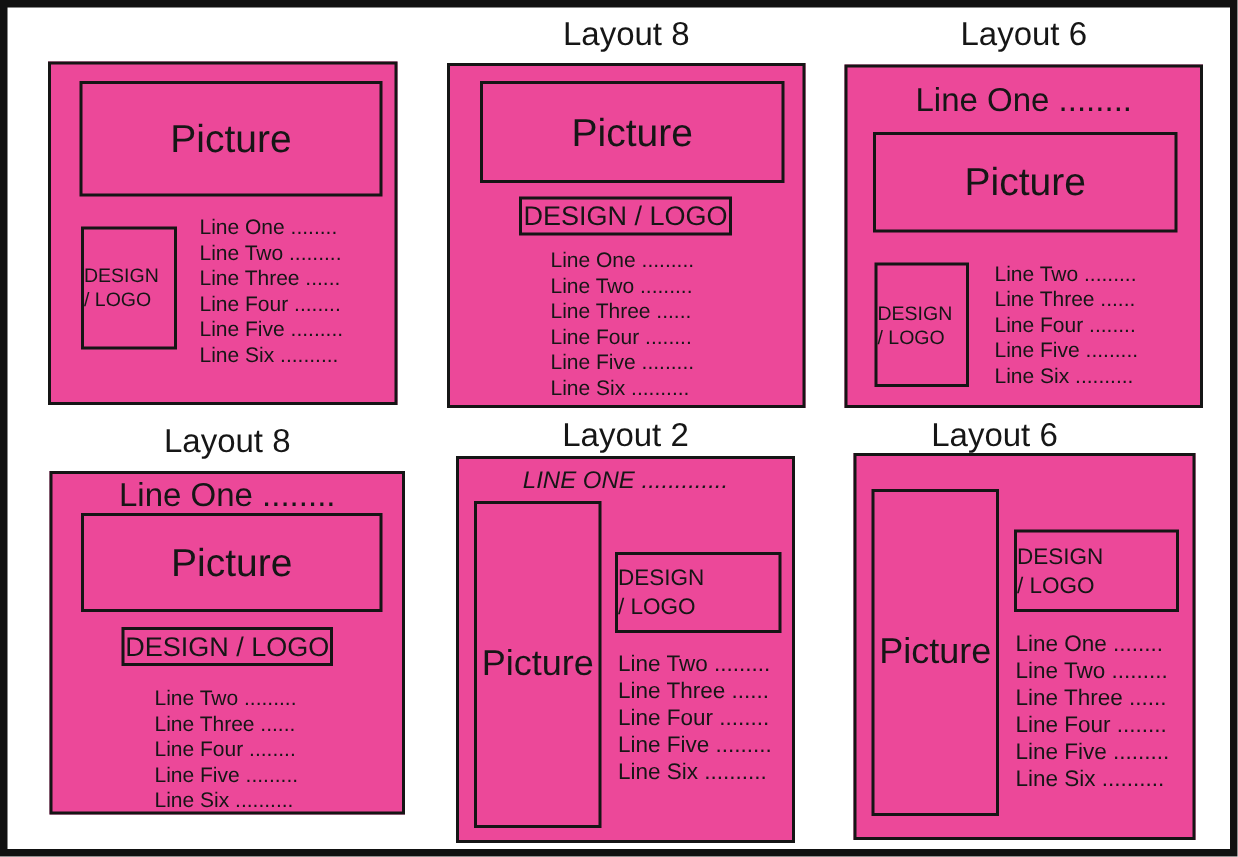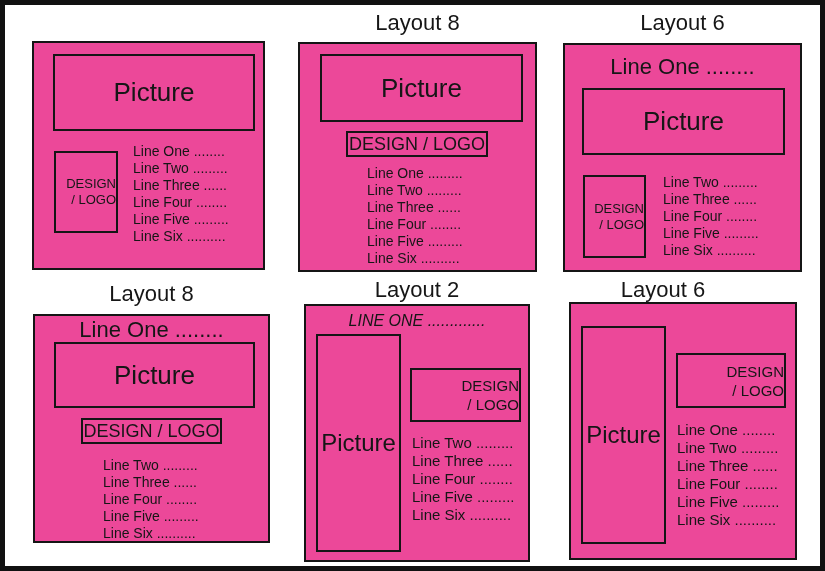--- a/index.html
+++ b/index.html
@@ -23,21 +23,21 @@
     position: absolute;
     border: 2px solid #151515;
     background: #ec4899;
   }
   .picture {
     display: flex; align-items: center; justify-content: center;
     font-size: 26px;
   }
   .picture-tall { font-size: 24px; }
   .logo-sm {
-    display: flex; flex-direction: column; align-items: flex-end; justify-content: center;
+    display: flex; flex-direction: column; align-items: flex-start; justify-content: center;
     font-size: 13px; line-height: 16px; text-align: center; white-space: nowrap;
   }
   .logo-md { font-size: 15px; line-height: 19px; }
   .logo-bar {
     display: flex; align-items: center; justify-content: center;
     font-size: 18px; white-space: nowrap;
   }
   .header-line {
     position: absolute; left: 0; width: 100%; text-align: center;
     font-size: 22px; line-height: 24px; white-space: nowrap;

